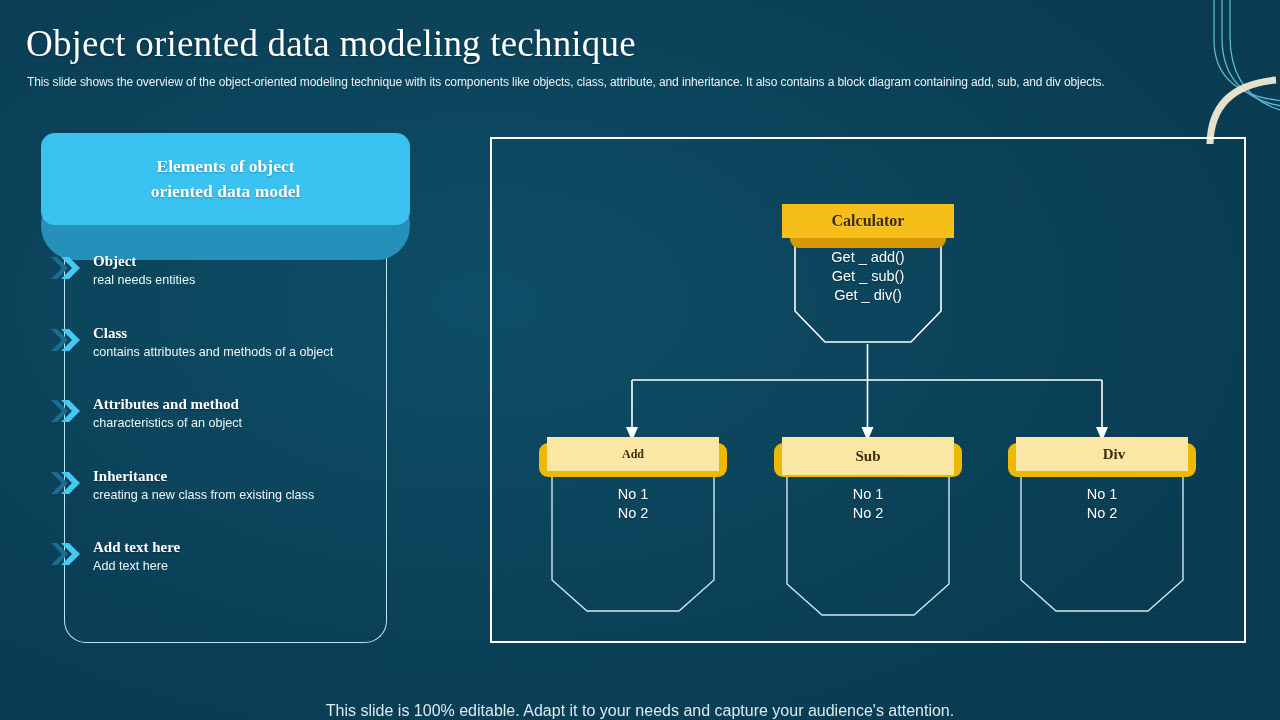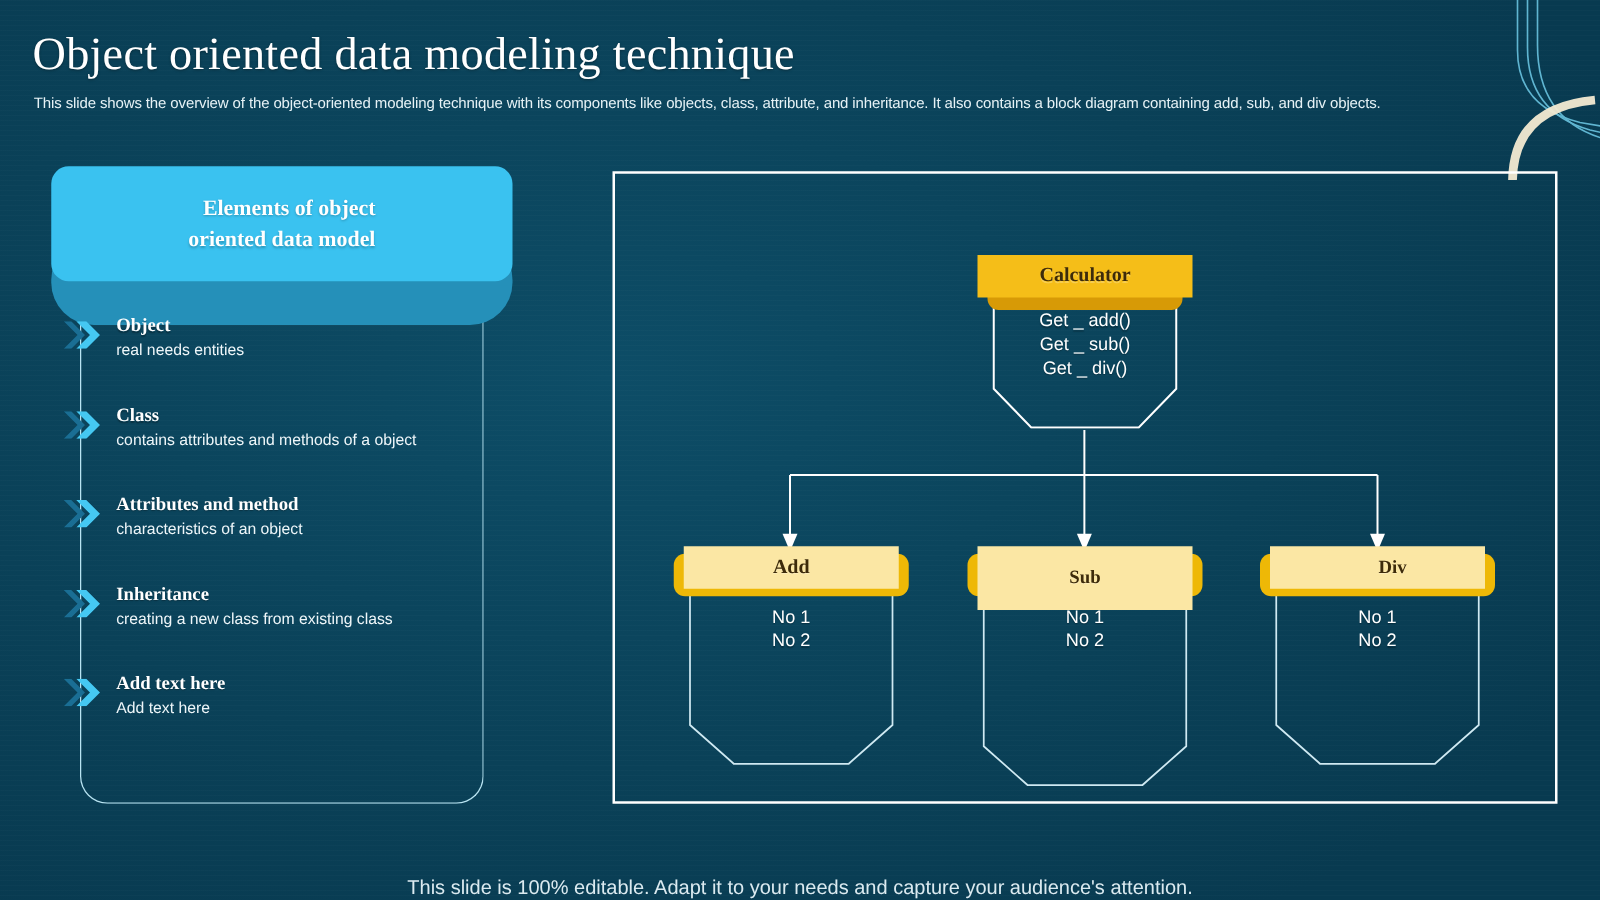--- a/index.html
+++ b/index.html
@@ -60,21 +60,21 @@
   }
   #left-head {
     position: absolute; left: 0px; top: 0px; width: 369px; height: 92px;
     background: #3ac2f0;
     border-radius: 14px;
     display: flex; align-items: center; justify-content: center;
   }
   #left-head-text {
     font-family: "Liberation Serif", serif;
     font-weight: bold; font-size: 17.5px; line-height: 25px;
-    color: #ffffff; text-align: right;
+    color: #ffffff; text-align: center;
     text-shadow: 0 1px 2px rgba(0,0,0,.25);
     white-space: pre-line;
   }
 
   .bullet-list { position: absolute; left: 0px; top: 120px; width: 370px; }
   .bullet-item { position: relative; height: 71.5px; }
   .chev { position: absolute; left: 10px; top: 4px; width: 32px; height: 22px; }
   .bi-title {
     position: absolute; left: 52px; top: 0px;
     font-family: "Liberation Serif", serif;
@@ -222,33 +222,33 @@
       <svg style="display:block; width:172px; height:105px;" viewBox="0 0 172 105">
         <path d="M13 0 L13 73 L43 104 L129 104 L159 73 L159 0" fill="none" stroke="#ffffff" stroke-width="1.6"></path>
       </svg>
       <div class="node-body-text" style="top:44px;">Get _ add()
 Get _ sub()
 Get _ div()</div>
     </div>
 
     <div class="node" style="left:55px; top:298px; width:172px;">
       <div class="node-head-shadow" style="left:-8px; top:6px; width:188px; height:34px; background:#eeb806; border-radius:9px;"></div>
-      <div class="node-head" style="width:172px; height:34px; background:#fbe7a4; font-size:16px;">
+      <div class="node-head" style="width:172px; height:34px; background:#fbe7a4; font-size:12px;">
         <span>Add</span>
       </div>
       <svg style="display:block; width:172px; height:141px;" viewBox="0 0 172 141">
         <path d="M5 0 L5 109 L40 140 L132 140 L167 109 L167 0" fill="none" stroke="#cfe9f2" stroke-width="1.4"></path>
       </svg>
       <div class="node-body-text" style="top:48px;">No 1
 No 2</div>
     </div>
 
     <div class="node" style="left:290px; top:298px; width:172px;">
       <div class="node-head-shadow" style="left:-8px; top:6px; width:188px; height:34px; background:#eeb806; border-radius:9px;"></div>
-      <div class="node-head" style="width:172px; height:51px; background:#fbe7a4; font-size:15px;">
+      <div class="node-head" style="width:172px; height:38px; background:#fbe7a4; font-size:15px;">
         <span>Sub</span>
       </div>
       <svg style="display:block; width:172px; height:141px;" viewBox="0 0 172 141">
         <path d="M5 0 L5 109 L40 140 L132 140 L167 109 L167 0" fill="none" stroke="#cfe9f2" stroke-width="1.4"></path>
       </svg>
       <div class="node-body-text" style="top:48px;">No 1
 No 2</div>
     </div>
 
     <div class="node" style="left:524px; top:298px; width:172px;">

